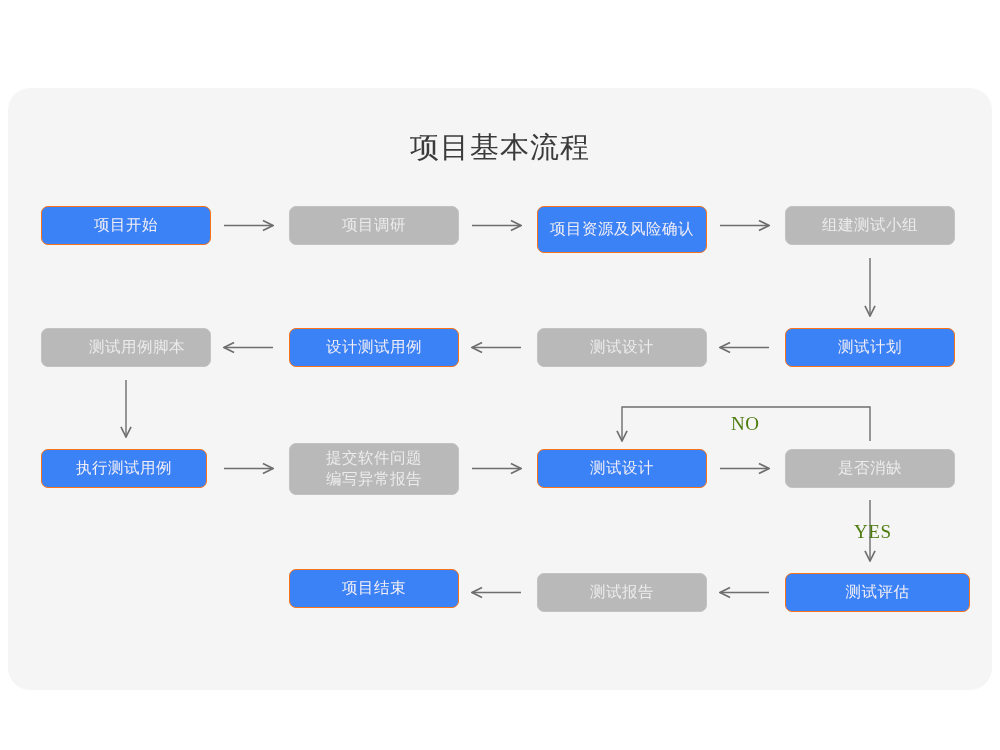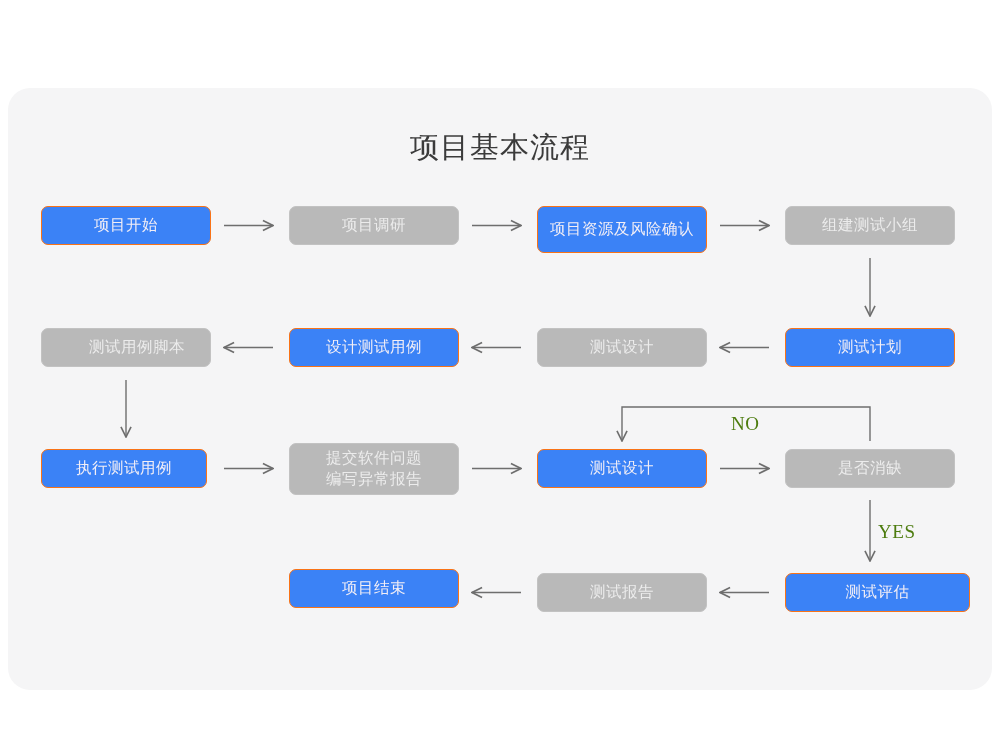--- a/index.html
+++ b/index.html
@@ -147,15 +147,15 @@
   <div class="node gray" style="left:289px; top:443px; width:170px; height:52px;">提交软件问题
 编写异常报告</div>
   <div class="node purple" style="left:537px; top:449px; width:170px; height:39px;">测试设计</div>
   <div class="node gray" style="left:785px; top:449px; width:170px; height:39px;">是否消缺</div>
 
   <div class="node purple" style="left:289px; top:569px; width:170px; height:39px;">项目结束</div>
   <div class="node gray" style="left:537px; top:573px; width:170px; height:39px;">测试报告</div>
   <div class="node purple" style="left:785px; top:573px; width:185px; height:39px;">测试评估</div>
 
   <div class="edge-label" style="left:731px; top:413px;">NO</div>
-  <div class="edge-label" style="left:878px; top:521px;">YES</div>
+  <div class="edge-label" style="left:854px; top:521px;">YES</div>
 
 </div>
 
 </body></html>

